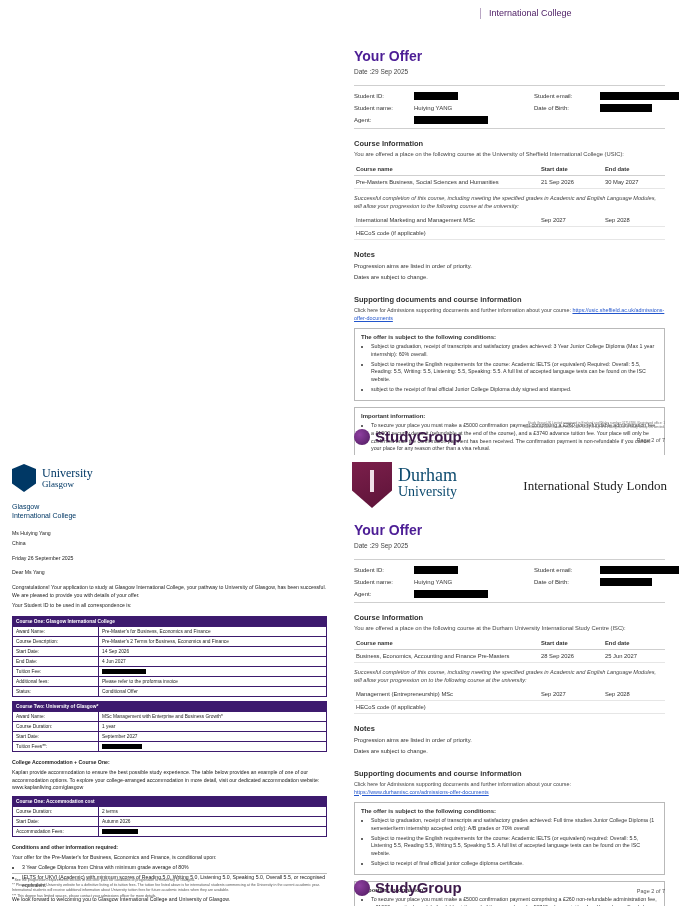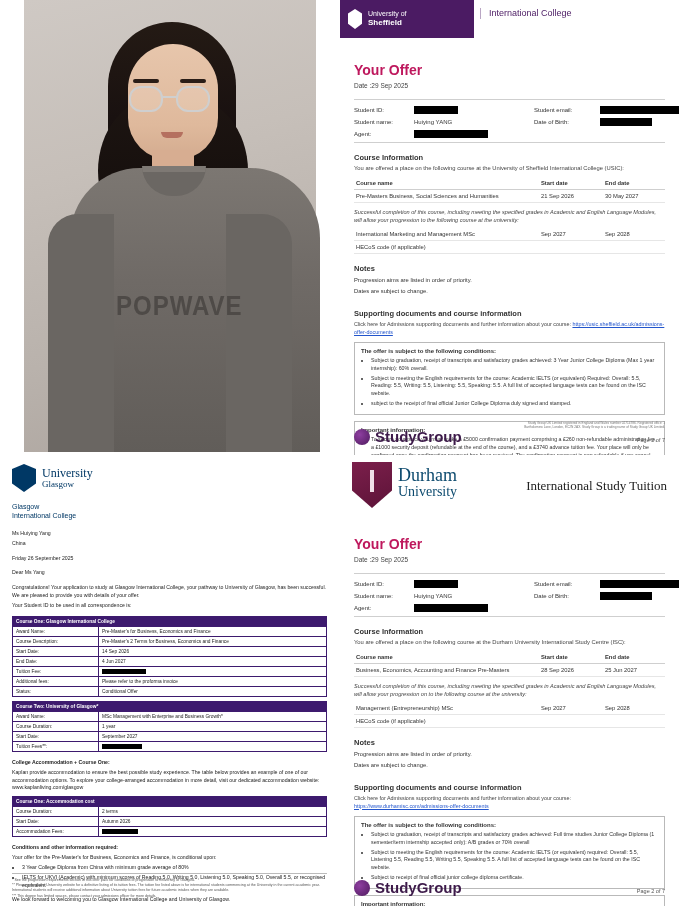--- a/index.html
+++ b/index.html
@@ -84,21 +84,21 @@
   .shef-logo .crest { width:14px; height:20px; background:#fff; margin-right:6px;
     clip-path: polygon(50% 0, 100% 22%, 100% 74%, 50% 100%, 0 74%, 0 22%); }
   .shef-logo .txt { font-size:7px; line-height:1.15; }
   .shef-logo .txt b { font-weight:bold; display:block; font-size:8px; }
   .shef-intl {
     position:absolute; left:140px; top:8px; font-size:9px; color:#4b1b63; line-height:1.2;
     border-left:1px solid #b9a6c4; padding-left:8px;
   }
 
   .doc-body { position:absolute; left:14px; right:14px; top:48px; }
-  h1.offer-title { font-size:14px; color:#be185d; margin:14px 0 4px 0; font-weight:bold; }
+  h1.offer-title { font-size:14px; color:#4c1d95; margin:0 0 4px 0; font-weight:bold; }
   .date-line { font-size:6.5px; color:#444; margin-bottom:10px; }
 
   .rule { height:1px; background:#cfcfcf; margin:4px 0 6px 0; }
 
   .kv-grid { display:grid; grid-template-columns: 60px 120px 66px 1fr; font-size:6px; color:#333; row-gap:4px; align-items:center; }
   .kv-grid .lbl { color:#333; }
   .redact { display:inline-block; height:8px; background:#000; vertical-align:middle; }
 
   .sec-title { font-size:7.5px; font-weight:bold; color:#333; margin:10px 0 3px 0; }
   .sec-sub { font-size:5.8px; color:#444; margin-bottom:4px; line-height:1.35; }
@@ -156,52 +156,24 @@
   table.gtab td.k { width:86px; color:#222; }
 
   .gla-footer { position:absolute; left:12px; right:12px; bottom:6px; border-top:1px solid #bbb; padding-top:3px; }
   .gla-footer p { margin:1px 0; font-size:3.6px; color:#555; line-height:1.35; }
 </style>
 </head>
 <body>
 
 <div class="page">
 
-  <div class="quad q-tl">
-    <div class="photo-wrap">
-      <div class="photo-bg">
-        <div class="ph-hair"></div>
-        <div class="ph-hair2"></div>
-        <div class="ph-face"></div>
-        <div class="ph-brow l"></div>
-        <div class="ph-brow r"></div>
-        <div class="ph-glass l"></div>
-        <div class="ph-glass r"></div>
-        <div class="ph-bridge"></div>
-        <div class="ph-mouth"></div>
-        <div class="ph-neck"></div>
-        <div class="ph-body"></div>
-        <div class="ph-sleeve-l"></div>
-        <div class="ph-sleeve-r"></div>
-        <div class="ph-collar"></div>
-        <div class="ph-text">POPWAVE</div>
-      </div>
-    </div>
-  </div>
 
   <div class="quad q-tr">
     <div class="doc">
       <div class="shef-hdr">
-        <div class="shef-logo">
-          <div class="crest"></div>
-          <div class="txt">
-            <span>University of</span>
-            <b>Sheffield</b>
-          </div>
-        </div>
         <div class="shef-intl">International College</div>
       </div>
 
       <div class="doc-body">
         <h1 class="offer-title">Your Offer</h1>
         <div class="date-line">Date :29 Sep 2025</div>
         <div class="rule"></div>
 
         <div class="kv-grid">
           <div class="lbl">Student ID:</div>
@@ -420,21 +392,21 @@
   <div class="quad q-br">
     <div class="doc">
       <div class="dur-hdr">
         <div class="dur-shield">
             <div class="cross"></div>
           </div>
         <div class="dur-name">
           <span>Durham</span>
           <small>University</small>
         </div>
-        <div class="dur-isc">International Study Tuition</div>
+        <div class="dur-isc">International Study London</div>
       </div>
 
       <div class="doc-body" style="top:66px">
         <h1 class="offer-title">Your Offer</h1>
         <div class="date-line">Date :29 Sep 2025</div>
         <div class="rule"></div>
 
         <div class="kv-grid">
           <div class="lbl">Student ID:</div>
           <div><span class="redact" style="width:44px"></span></div>

